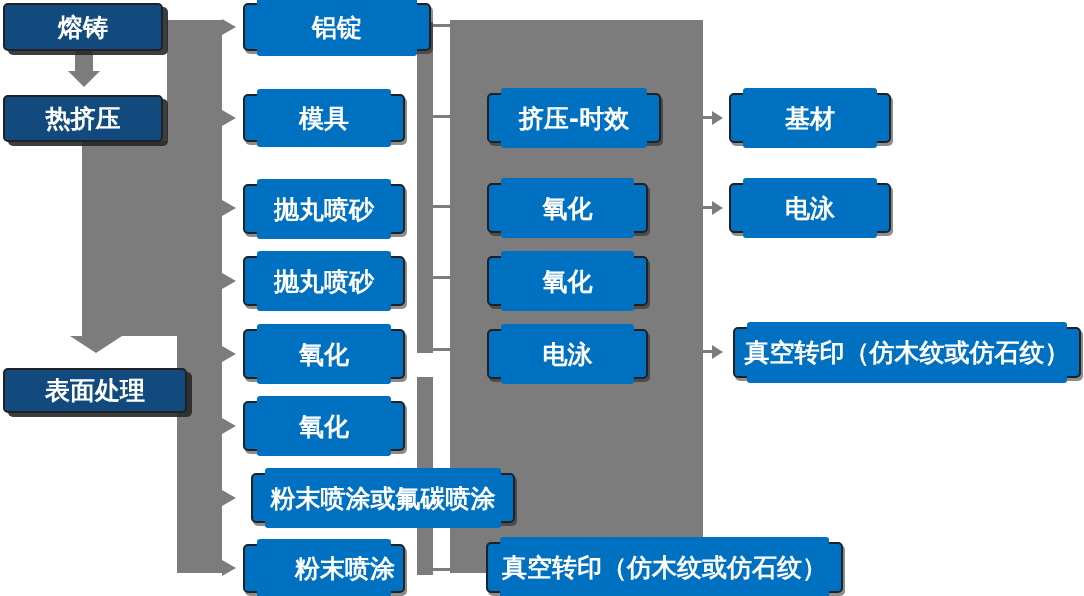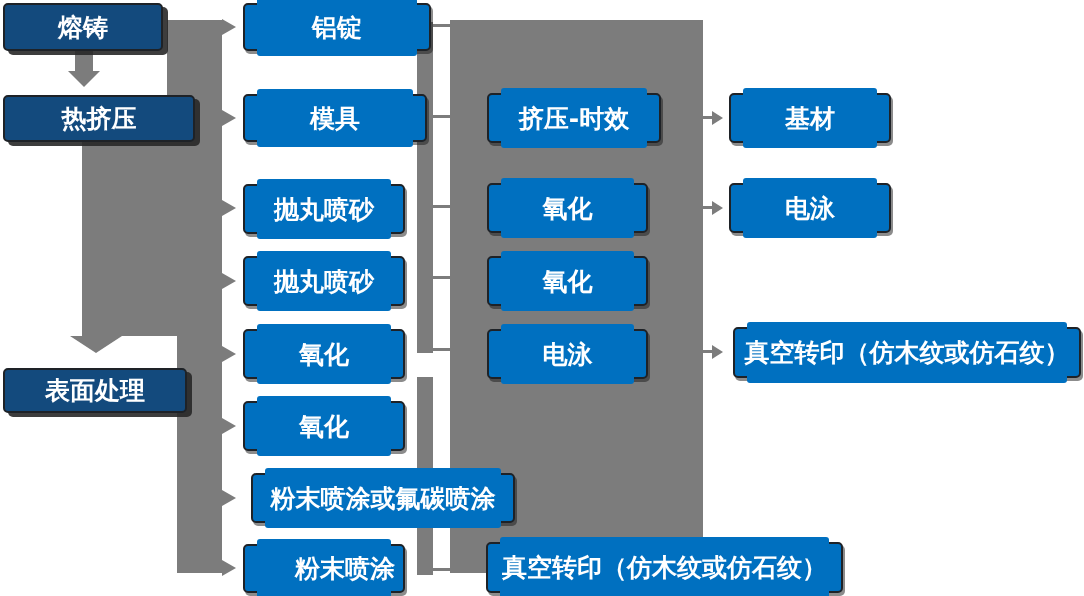--- a/index.html
+++ b/index.html
@@ -90,25 +90,25 @@
   <div class="band" style="left:450px;top:20px;width:253px;height:553px;"></div>
 
   <div class="tick" style="left:703px;top:116px;width:9px;height:3px;"></div>
   <div class="arr-right small" style="left:712px;top:111px;"></div>
   <div class="tick" style="left:703px;top:206px;width:9px;height:3px;"></div>
   <div class="arr-right small" style="left:712px;top:201px;"></div>
   <div class="tick" style="left:703px;top:350px;width:9px;height:3px;"></div>
   <div class="arr-right small" style="left:712px;top:345px;"></div>
 
   <div class="box dark" style="left:3px;top:3px;width:160px;height:48px;">熔铸</div>
-  <div class="box dark" style="left:3px;top:95px;width:192px;height:47px;">热挤压</div>
+  <div class="box dark" style="left:3px;top:95px;width:160px;height:47px;">热挤压</div>
   <div class="box dark" style="left:3px;top:368px;width:184px;height:45px;">表面处理</div>
 
   <div class="box bright" style="left:243px;top:3px;width:188px;height:48px;">铝锭</div>
-  <div class="box bright" style="left:243px;top:94px;width:184px;height:48px;">模具</div>
+  <div class="box bright" style="left:243px;top:94px;width:162px;height:48px;">模具</div>
   <div class="box bright" style="left:243px;top:184px;width:162px;height:50px;">抛丸喷砂</div>
   <div class="box bright" style="left:243px;top:256px;width:162px;height:50px;">抛丸喷砂</div>
   <div class="box bright" style="left:243px;top:329px;width:162px;height:50px;">氧化</div>
   <div class="box bright" style="left:243px;top:401px;width:162px;height:50px;">氧化</div>
   <div class="box bright" style="left:251px;top:473px;width:264px;height:50px;">粉末喷涂或氟碳喷涂</div>
   <div class="box bright" style="left:243px;top:544px;width:162px;height:49px;padding-left:42px;">粉末喷涂</div>
 
   <div class="box bright" style="left:487px;top:93px;width:174px;height:50px;">挤压-时效</div>
   <div class="box bright" style="left:487px;top:183px;width:161px;height:50px;">氧化</div>
   <div class="box bright" style="left:487px;top:256px;width:161px;height:50px;">氧化</div>

